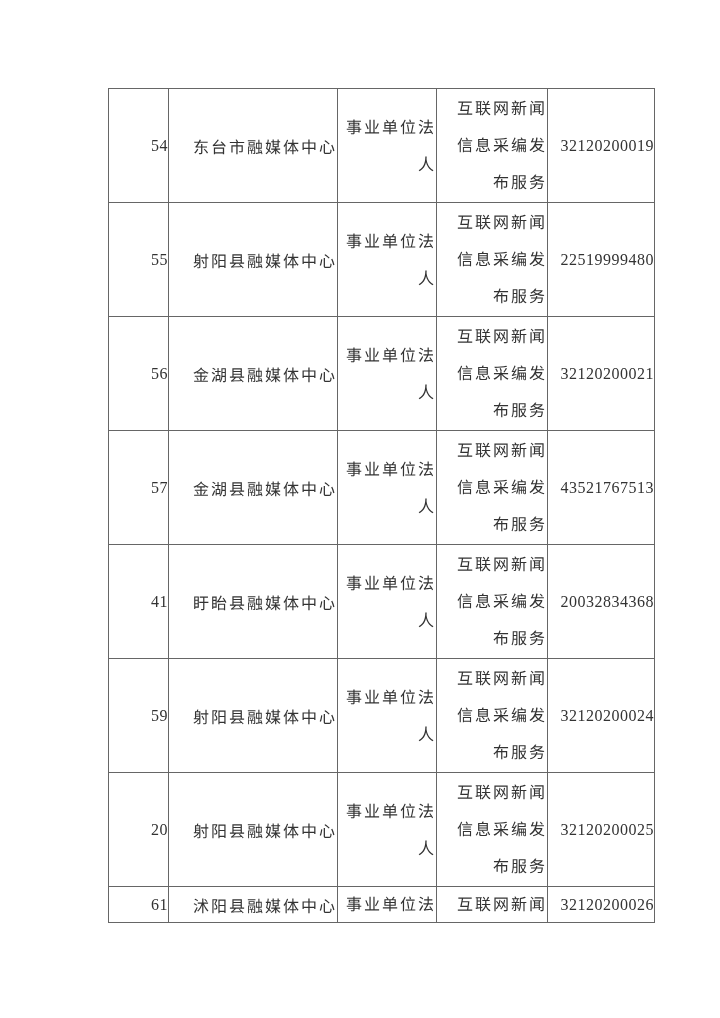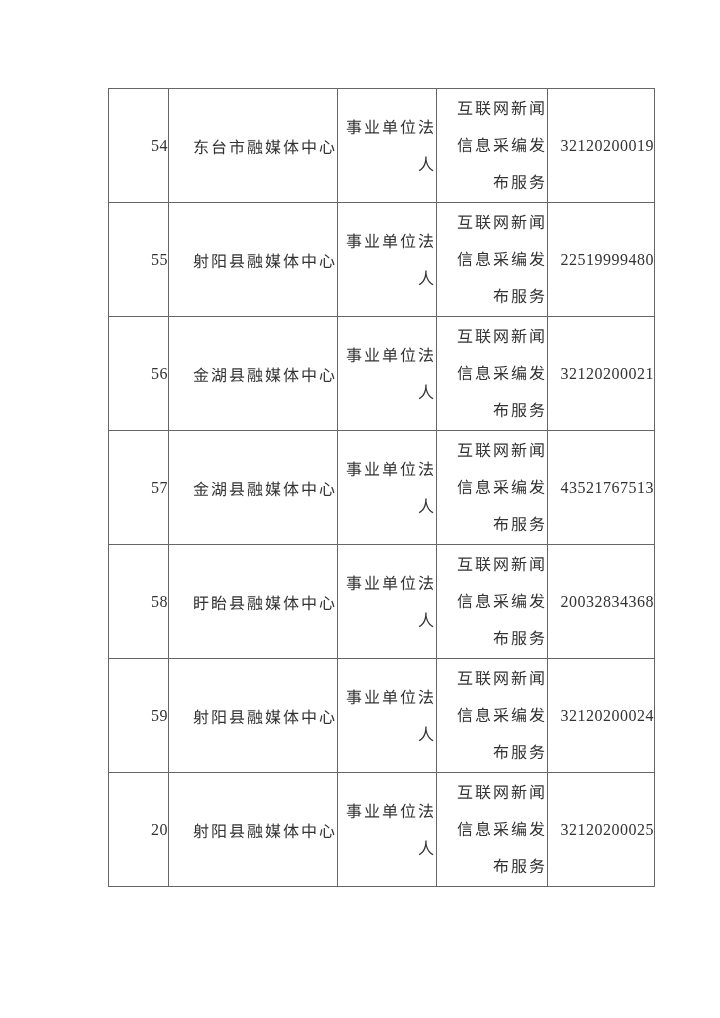--- a/index.html
+++ b/index.html
@@ -102,21 +102,21 @@
             <div class="line">人</div>
           </td>
     <td class="cell-cn">
             <div class="line">互联网新闻</div>
             <div class="line">信息采编发</div>
             <div class="line">布服务</div>
           </td>
     <td class="cell-num">43521767513</td>
   </tr>
         <tr class="full-row">
-    <td class="cell-num">58</td>
+    <td class="cell-num">41</td>
     <td class="cell-cn">盱眙县融媒体中心</td>
     <td class="cell-cn">
             <div class="line">事业单位法</div>
             <div class="line">人</div>
           </td>
     <td class="cell-cn">
             <div class="line">互联网新闻</div>
             <div class="line">信息采编发</div>
             <div class="line">布服务</div>
           </td>
@@ -143,15 +143,26 @@
             <div class="line">事业单位法</div>
             <div class="line">人</div>
           </td>
     <td class="cell-cn">
             <div class="line">互联网新闻</div>
             <div class="line">信息采编发</div>
             <div class="line">布服务</div>
           </td>
     <td class="cell-num">32120200025</td>
   </tr>
+        <tr class="cut-row">
+    <td class="cell-num">61</td>
+    <td class="cell-cn">沭阳县融媒体中心</td>
+    <td class="cell-cn">
+            <div class="line">事业单位法</div>
+          </td>
+    <td class="cell-cn">
+            <div class="line">互联网新闻</div>
+          </td>
+    <td class="cell-num">32120200026</td>
+  </tr>
       </tbody>
   </table>
 </div>
 
 </body></html>

